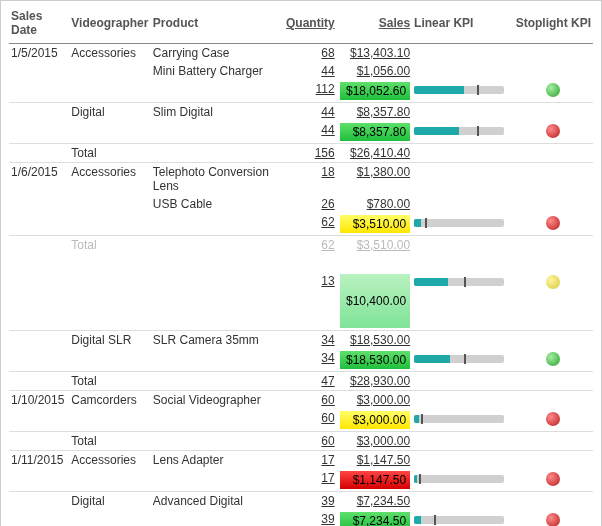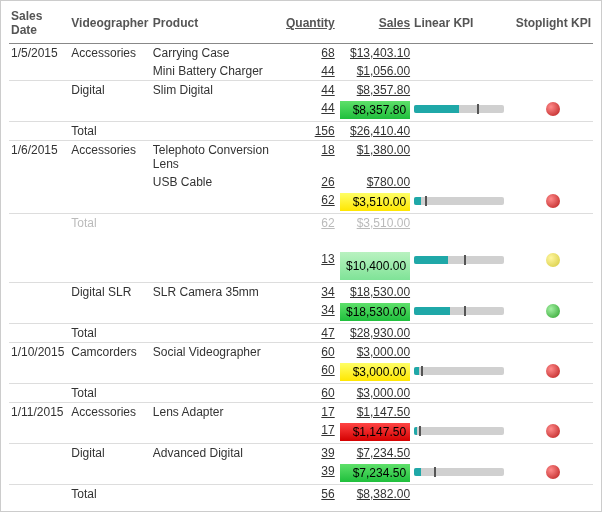--- a/index.html
+++ b/index.html
@@ -38,21 +38,21 @@
   .col-subcat { width: 75px; }
   .col-prod   { width: 130px; white-space: normal; }
   .col-qty    { width: 55px; }
   .col-sales  { width: 75px; }
   .col-kpi    { width: 100px; }
   .col-stop   { width: 80px; text-align: right; }
 
   .hl-green  { background: linear-gradient(to bottom, #5ee06a, #1fbf3c); color:#000; padding:2px 4px; display:inline-block; min-width:70px; text-align:right;}
   .hl-yellow { background: linear-gradient(to bottom, #ffff66, #ffe600); color:#000; padding:2px 4px; display:inline-block; min-width:70px; text-align:right;}
   .hl-red    { background: linear-gradient(to bottom, #ff4444, #d40000); color:#000; padding:2px 4px; display:inline-block; min-width:70px; text-align:right;}
-  .hl-greenlt{ background: linear-gradient(to bottom, #b9f2c0, #7fe397); color:#000; padding:7px 4px; display:inline-block; min-width:70px; text-align:right;}
+  .hl-greenlt{ background: linear-gradient(to bottom, #b9f2c0, #7fe397); color:#000; padding:20px 4px; display:inline-block; min-width:70px; text-align:right;}
 
   .muted { color: #bbb; }
   .sep td { border-top: 1px solid #ddd; }
 
   .linear {
     position: relative;
     width: 90px;
     height: 8px;
     background: #d0d0d0;
     display: inline-block;
@@ -112,20 +112,29 @@
         </tr>
         <tr>
           <td class="col-date "></td>
           <td class="col-subcat "></td>
           <td class="col-prod ">Mini Battery Charger</td>
           <td class="col-qty num ">44</td>
           <td class="col-sales num ">$1,056.00</td>
           <td class="col-kpi"></td>
           <td class="col-stop col-stop-cell"></td>
         </tr>
+        <tr>
+          <td class="col-date "></td>
+          <td class="col-subcat "></td>
+          <td class="col-prod "></td>
+          <td class="col-qty num ">112</td>
+          <td class="col-sales num "><span class="hl-green">$18,052.60</span></td>
+          <td class="col-kpi"><span class="linear"><span class="fill" style="width: 55%;"></span><span class="tick" style="left: 70%;"></span></span></td>
+          <td class="col-stop col-stop-cell"><span class="dot green"></span></td>
+        </tr>
         <tr class="sep">
           <td class="col-date "></td>
           <td class="col-subcat ">Digital</td>
           <td class="col-prod ">Slim Digital</td>
           <td class="col-qty num ">44</td>
           <td class="col-sales num ">$8,357.80</td>
           <td class="col-kpi"></td>
           <td class="col-stop col-stop-cell"></td>
         </tr>
         <tr>

